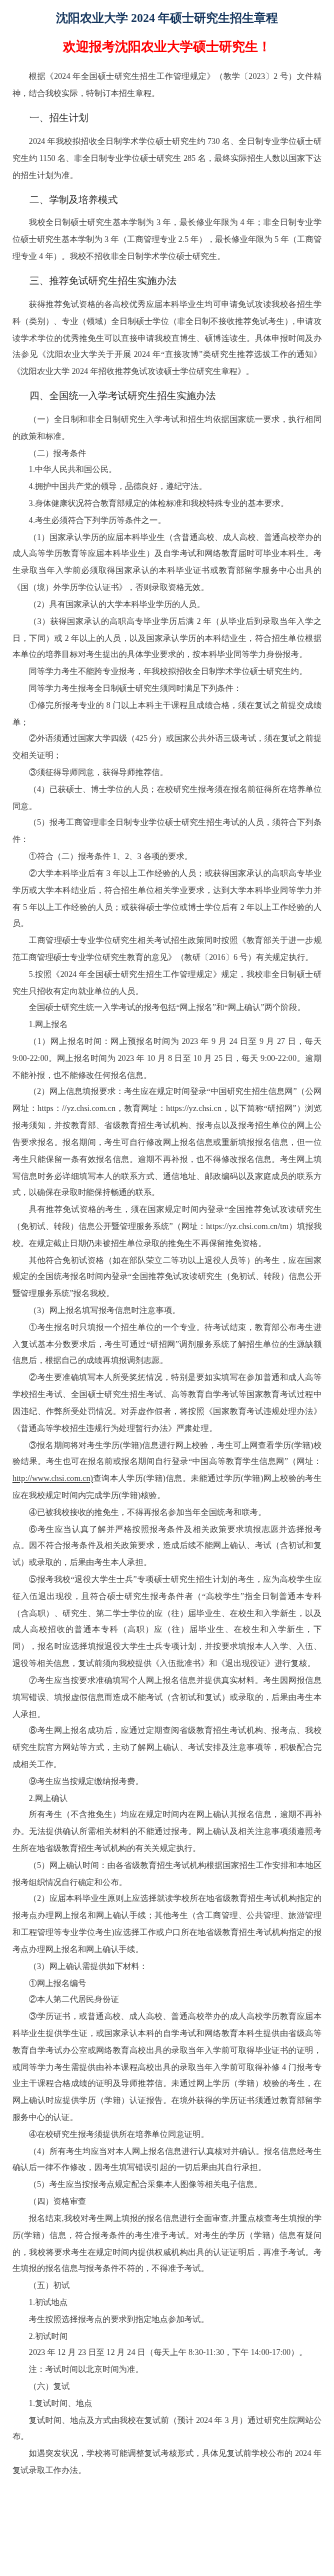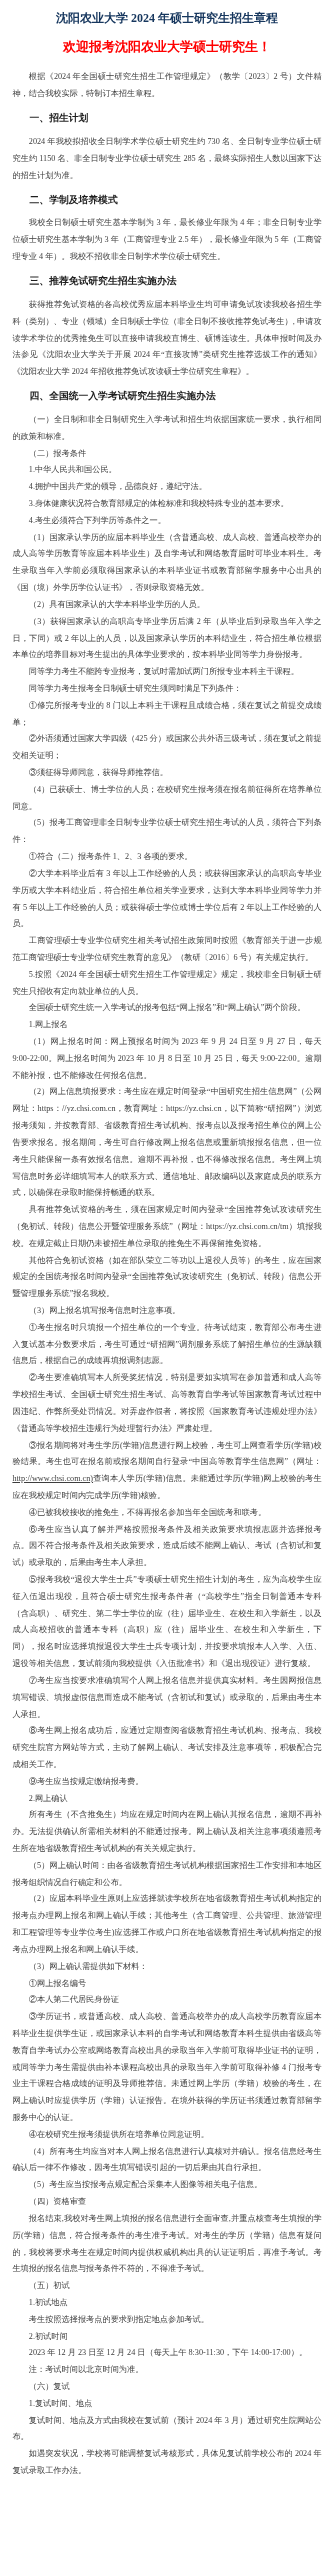--- a/index.html
+++ b/index.html
@@ -27,21 +27,21 @@
     font-family: "Liberation Sans", "DejaVu Sans", sans-serif;
     font-weight: bold;
     font-size: 13px;
     color: var(--welcome-color, #ff0000);
     text-align: center;
     margin: 10.3px 0 13.4px 0;
   }
   .blk { margin: 0; }
   .heading {
     font-family: "Liberation Sans", "DejaVu Sans", sans-serif;
-    font-weight: bold;
+    font-weight: normal;
     font-size: 9.8px;
     color: var(--heading-color, #1f1f1f);
     text-indent: 1.75em;
     line-height: 1.7;
     margin: 7.2px 0 7.2px 0;
   }
   .para {
     font-size: 8.2px;
     line-height: 2.05;
     text-indent: 2em;
@@ -67,21 +67,21 @@
       <div class="blk heading"><span>四、全国统一入学考试研究生招生实施办法</span></div>
       <div class="blk para"><span>（一）全日制和非全日制研究生入学考试和招生均依据国家统一要求，执行相同的政策和标准。</span></div>
       <div class="blk para"><span>（二）报考条件</span></div>
       <div class="blk para"><span>1.中华人民共和国公民。</span></div>
       <div class="blk para"><span>4.拥护中国共产党的领导，品德良好，遵纪守法。</span></div>
       <div class="blk para"><span>3.身体健康状况符合教育部规定的体检标准和我校特殊专业的基本要求。</span></div>
       <div class="blk para"><span>4.考生必须符合下列学历等条件之一。</span></div>
       <div class="blk para"><span>（1）国家承认学历的应届本科毕业生（含普通高校、成人高校、普通高校举办的成人高等学历教育等应届本科毕业生）及自学考试和网络教育届时可毕业本科生。考生录取当年入学前必须取得国家承认的本科毕业证书或教育部留学服务中心出具的《国（境）外学历学位认证书》，否则录取资格无效。</span></div>
       <div class="blk para"><span>（2）具有国家承认的大学本科毕业学历的人员。</span></div>
       <div class="blk para"><span>（3）获得国家承认的高职高专毕业学历后满 2 年（从毕业后到录取当年入学之日，下同）或 2 年以上的人员，以及国家承认学历的本科结业生，符合招生单位根据本单位的培养目标对考生提出的具体学业要求的，按本科毕业同等学力身份报考。</span></div>
-      <div class="blk para"><span>同等学力考生不能跨专业报考，复试时需加试两门所报专业本科主干课程。</span></div>
+      <div class="blk para"><span>同等学力考生不能跨专业报考，年我校拟招收全日制学术学位硕士研究生约。</span></div>
       <div class="blk para"><span>同等学力考生报考全日制硕士研究生须同时满足下列条件：</span></div>
       <div class="blk para"><span>①修完所报考专业的 8 门以上本科主干课程且成绩合格，须在复试之前提交成绩单；</span></div>
       <div class="blk para"><span>②外语须通过国家大学四级（425 分）或国家公共外语三级考试，须在复试之前提交相关证明；</span></div>
       <div class="blk para"><span>③须征得导师同意，获得导师推荐信。</span></div>
       <div class="blk para"><span>（4）已获硕士、博士学位的人员；在校研究生报考须在报名前征得所在培养单位同意。</span></div>
       <div class="blk para"><span>（5）报考工商管理非全日制专业学位硕士研究生招生考试的人员，须符合下列条件：</span></div>
       <div class="blk para"><span>①符合（二）报考条件 1、2、3 各项的要求。</span></div>
       <div class="blk para"><span>②大学本科毕业后有 3 年以上工作经验的人员；或获得国家承认的高职高专毕业学历或大学本科结业后，符合招生单位相关学业要求，达到大学本科毕业同等学力并有 5 年以上工作经验的人员；或获得硕士学位或博士学位后有 2 年以上工作经验的人员。</span></div>
       <div class="blk para"><span>工商管理硕士专业学位研究生相关考试招生政策同时按照《教育部关于进一步规范工商管理硕士专业学位研究生教育的意见》（教研〔2016〕6 号）有关规定执行。</span></div>
       <div class="blk para"><span>5.按照《2024 年全国硕士研究生招生工作管理规定》规定，我校非全日制硕士研究生只招收有定向就业单位的人员。</span></div>

